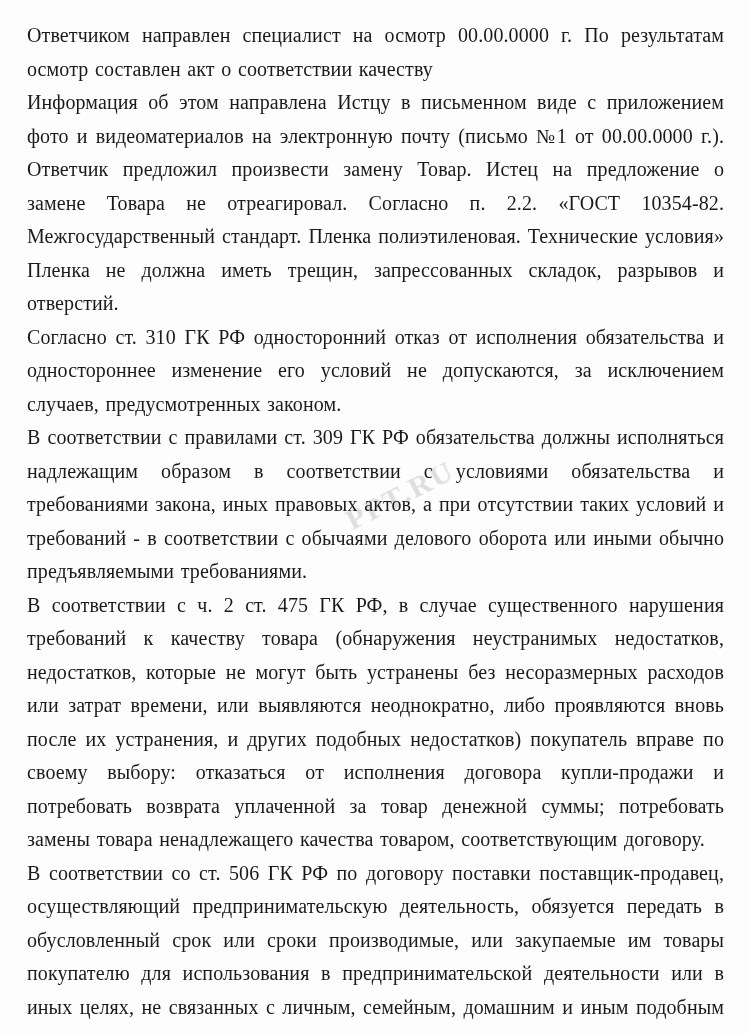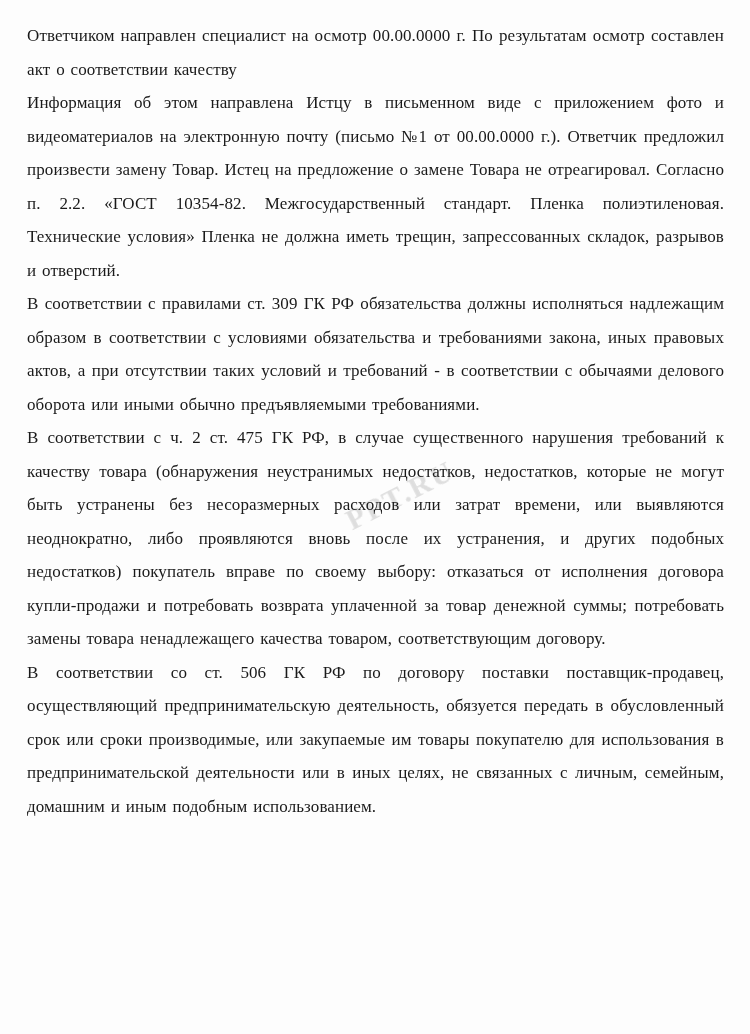--- a/index.html
+++ b/index.html
@@ -22,21 +22,21 @@
   .doc-content {
     position: absolute;
     top: 19px;
     left: 27px;
     right: 26px;
     color: #1a1a1a;
   }
   .doc-content p {
     margin: 0;
     padding: 0;
-    font-size: 17px;
+    font-size: 20px;
     line-height: 33.5px;
     text-align: justify;
     text-justify: inter-word;
     word-spacing: 1.5px;
     letter-spacing: 0.1px;
   }
   .watermark {
     position: absolute;
     left: 330px;
     top: 478px;
@@ -56,17 +56,18 @@
 </style>
 </head>
 <body>
 
 <div class="page">
   <div class="watermark">PPT.RU</div>
 
   <div class="doc-content">
     <p>Ответчиком направлен специалист на осмотр 00.00.0000 г. По результатам осмотр составлен акт о соответствии качеству</p>
     <p>Информация об этом направлена Истцу в письменном виде с приложением фото и видеоматериалов на электронную почту (письмо №1 от 00.00.0000 г.). Ответчик предложил произвести замену Товар. Истец на предложение о замене Товара не отреагировал. Согласно п. 2.2. «ГОСТ 10354-82. Межгосударственный стандарт. Пленка полиэтиленовая. Технические условия» Пленка не должна иметь трещин, запрессованных складок, разрывов и отверстий.</p>
+    <p>Согласно ст. 310 ГК РФ односторонний отказ от исполнения обязательства и одностороннее изменение его условий не допускаются, за исключением случаев, предусмотренных законом.</p>
     <p>В соответствии с правилами ст. 309 ГК РФ обязательства должны исполняться надлежащим образом в соответствии с условиями обязательства и требованиями закона, иных правовых актов, а при отсутствии таких условий и требований - в соответствии с обычаями делового оборота или иными обычно предъявляемыми требованиями.</p>
     <p>В соответствии с ч. 2 ст. 475 ГК РФ, в случае существенного нарушения требований к качеству товара (обнаружения неустранимых недостатков, недостатков, которые не могут быть устранены без несоразмерных расходов или затрат времени, или выявляются неоднократно, либо проявляются вновь после их устранения, и других подобных недостатков) покупатель вправе по своему выбору: отказаться от исполнения договора купли-продажи и потребовать возврата уплаченной за товар денежной суммы; потребовать замены товара ненадлежащего качества товаром, соответствующим договору.</p>
     <p>В соответствии со ст. 506 ГК РФ по договору поставки поставщик-продавец, осуществляющий предпринимательскую деятельность, обязуется передать в обусловленный срок или сроки производимые, или закупаемые им товары покупателю для использования в предпринимательской деятельности или в иных целях, не связанных с личным, семейным, домашним и иным подобным использованием.</p>
   </div>
 </div>
 
 </body></html>

